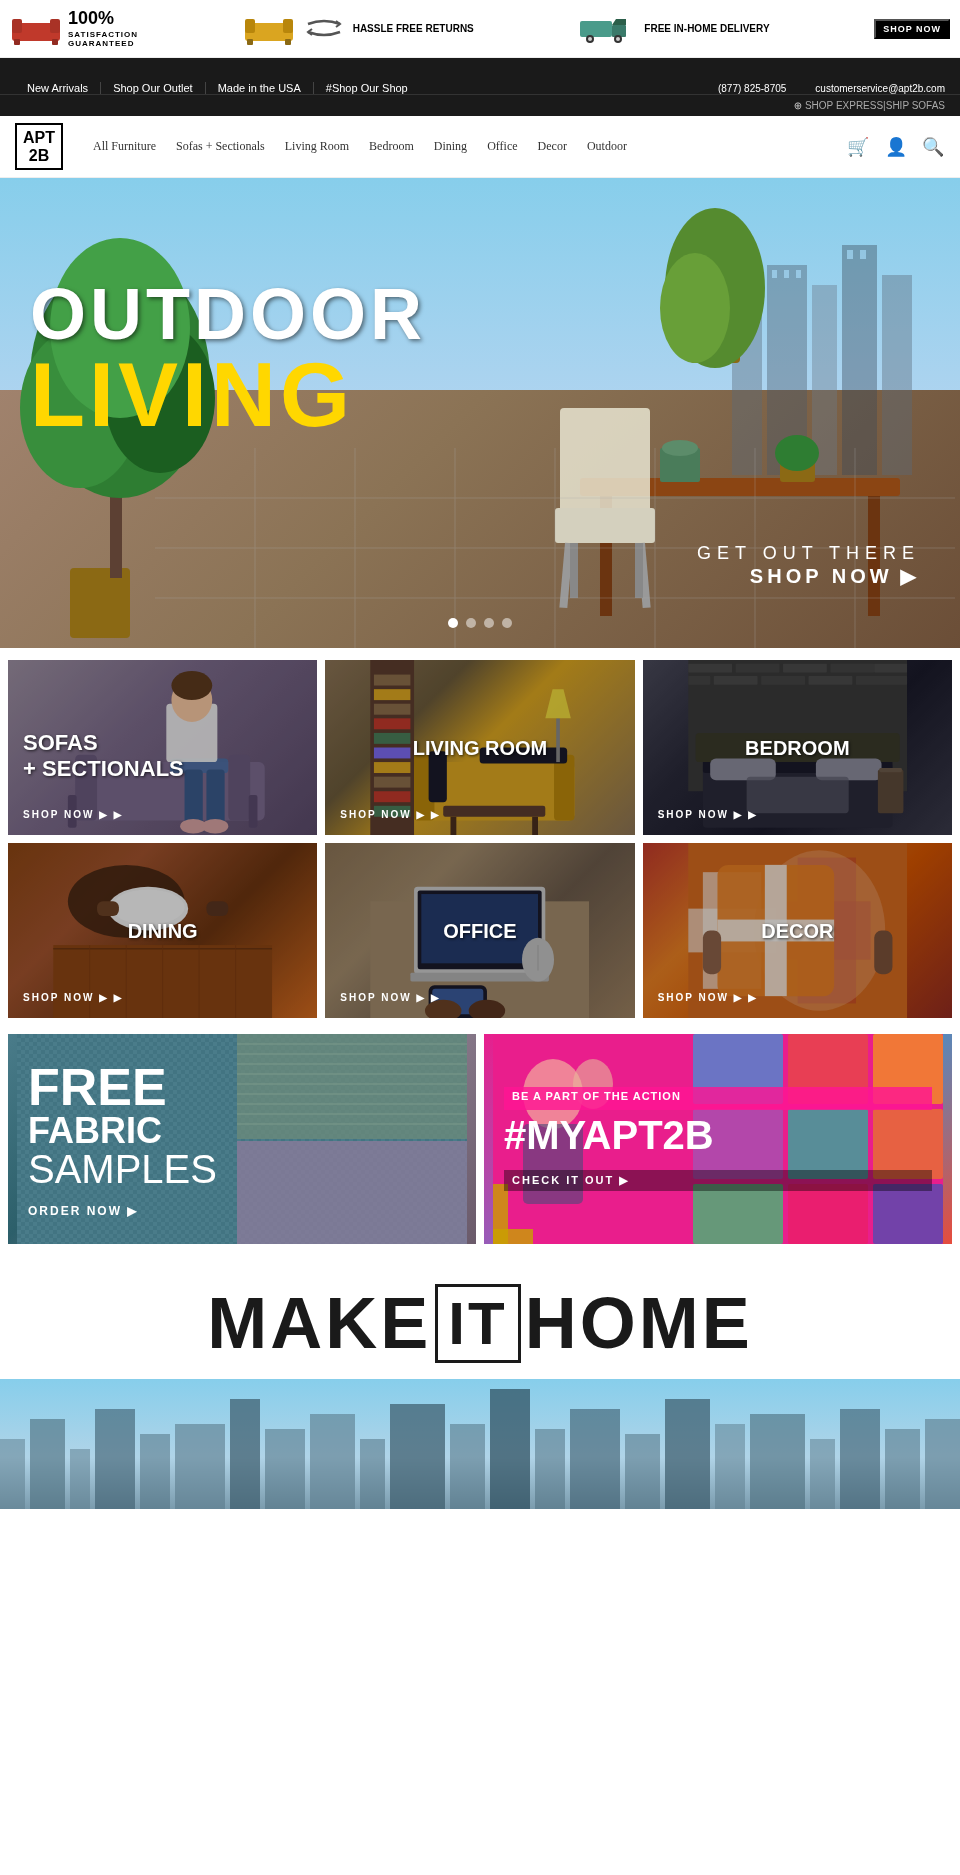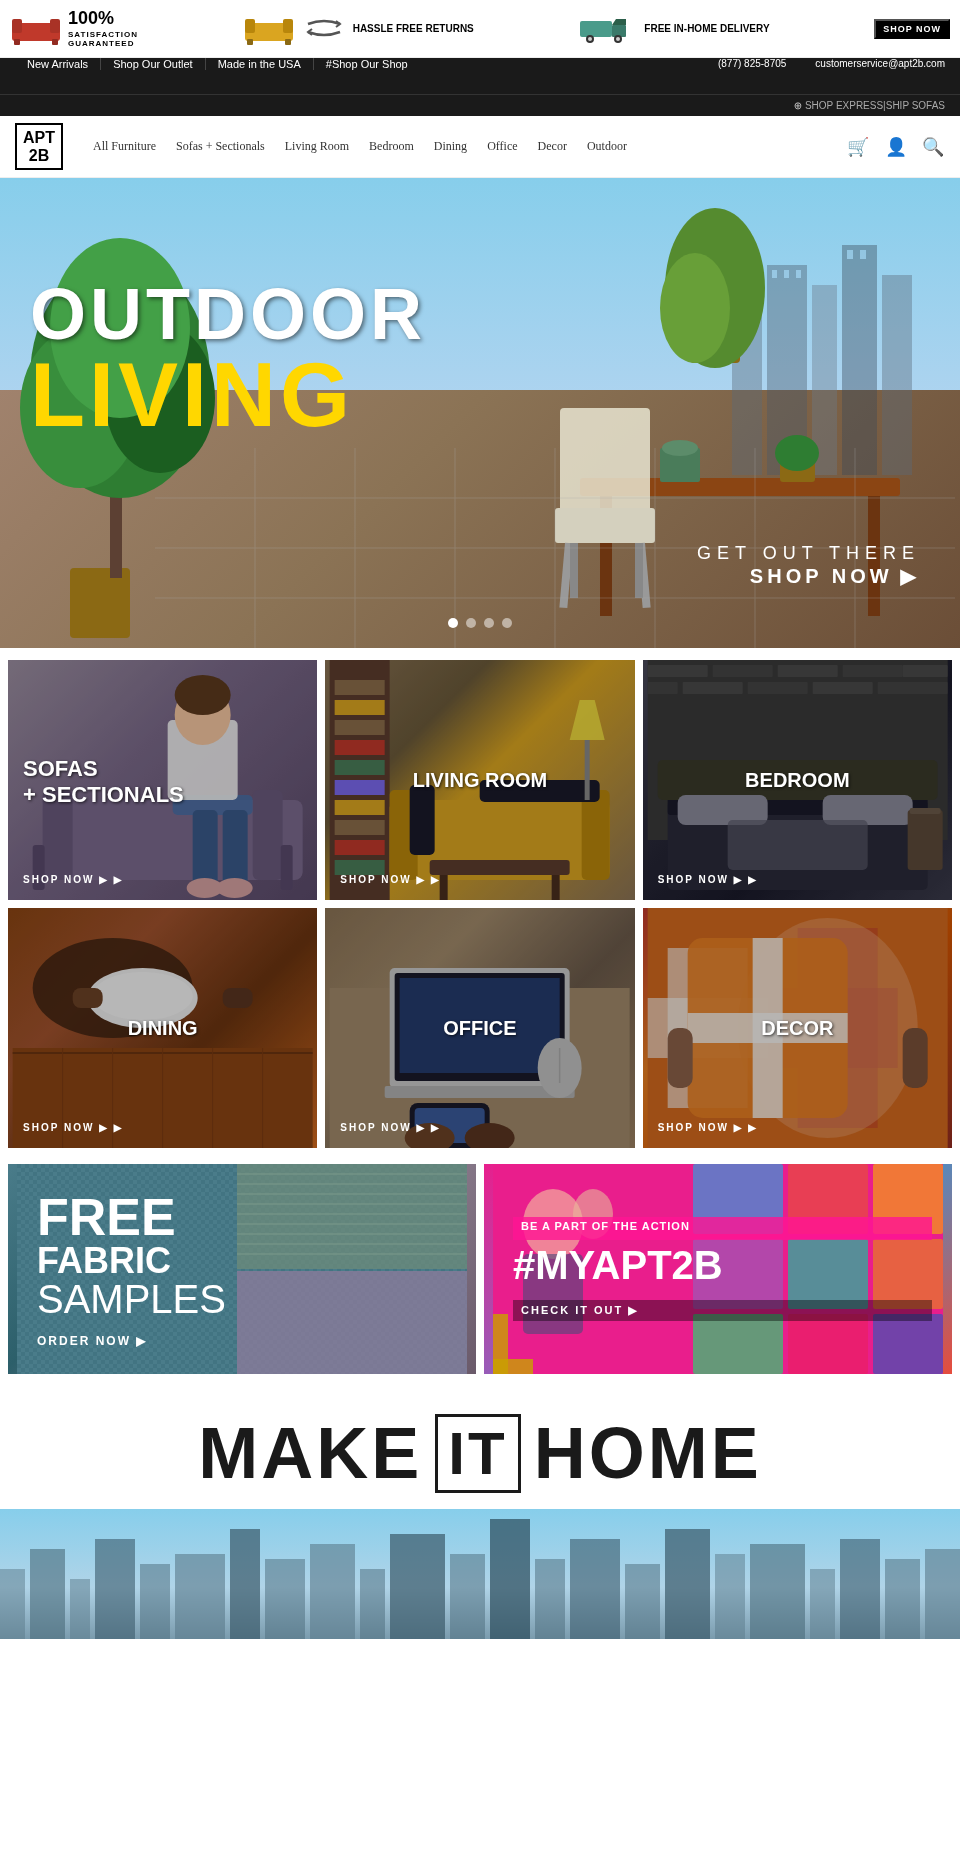--- a/index.html
+++ b/index.html
@@ -34,21 +34,21 @@
       padding: 3px 7px;
       letter-spacing: 1px;
       text-transform: uppercase;
     }
 
     
     .nav-bar {
       background: #1a1a1a;
       color: #fff;
       display: flex;
-      align-items: flex-start;
+      align-items: flex-end;
       justify-content: space-between;
       padding: 0 15px;
       height: 36px;
       font-size: 11px;
     }
     .nav-bar-left { display: flex; gap: 0; }
     .nav-bar-left span { padding: 0 12px; border-right: 1px solid #444; cursor: pointer; }
     .nav-bar-left span:last-child { border-right: none; }
     .nav-bar-right { display: flex; gap: 29px; align-items: center; font-size: 10px; }
 
@@ -188,21 +188,21 @@
 
     
     .cat-grid {
       display: grid;
       grid-template-columns: repeat(3, 1fr);
       gap: 8px;
       padding: 12px 8px;
     }
     .cat-item {
       position: relative;
-      height: 240px;
+      height: 175px;
       overflow: hidden;
       cursor: pointer;
     }
     .cat-bg {
       width: 100%;
       height: 100%;
       display: flex;
       align-items: center;
       justify-content: center;
     }
@@ -270,21 +270,20 @@
     .banner-social {
       background: linear-gradient(135deg, #E91E8C 0%, #9B59B6 30%, #3498DB 60%, #E74C3C 100%);
     }
     .banner-content {
       position: absolute;
       inset: 0;
       display: flex;
       flex-direction: column;
       justify-content: center;
       padding: 20px;
-      margin-left: 9px;
     }
     .banner-free {
       font-size: 52px;
       font-weight: 900;
       color: #fff;
       line-height: 1;
       text-transform: uppercase;
     }
     .banner-fabric-text {
       font-size: 36px;
@@ -342,21 +341,21 @@
       text-align: center;
       padding: 30px 20px 15px;
       font-size: 72px;
       font-weight: 900;
       text-transform: uppercase;
       letter-spacing: 3px;
       color: #1a1a1a;
       display: flex;
       align-items: center;
       justify-content: center;
-      gap: 13px;
+      gap: 4px;
     }
     .make-it-box {
       border: 3px solid #1a1a1a;
       padding: 2px 10px;
       font-size: 60px;
     }
 
     
     .city-footer {
       width: 960px;

